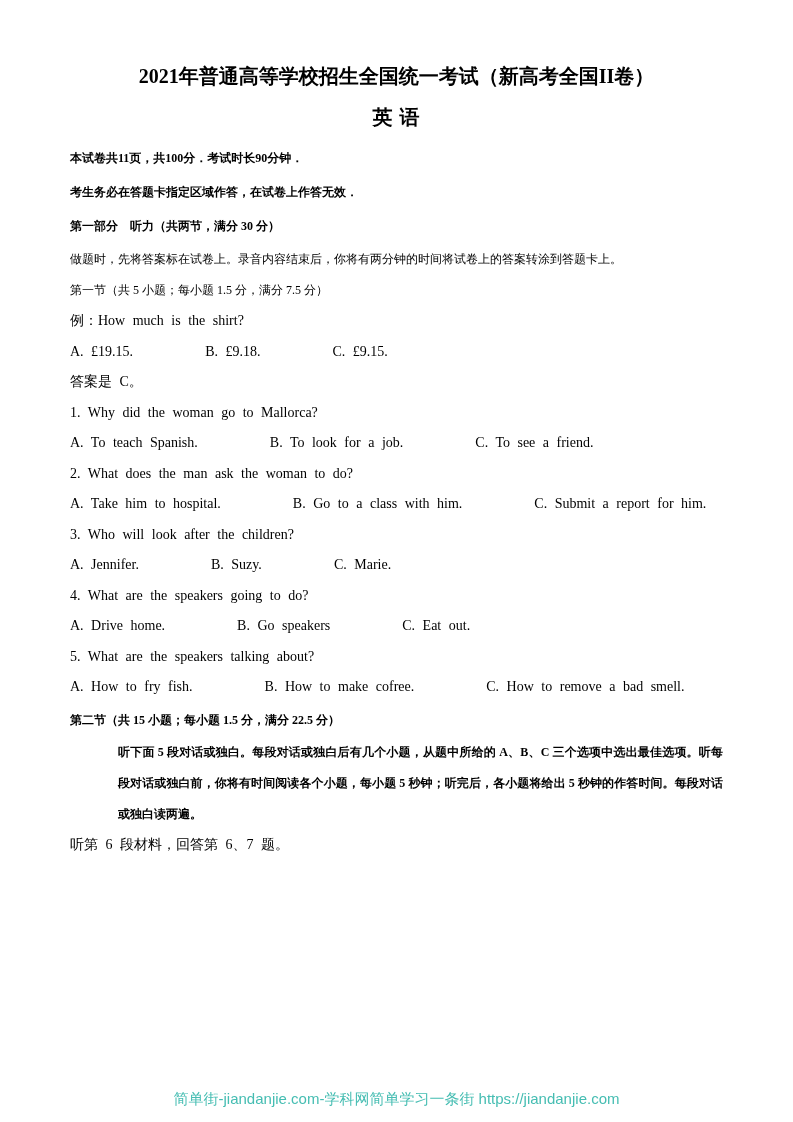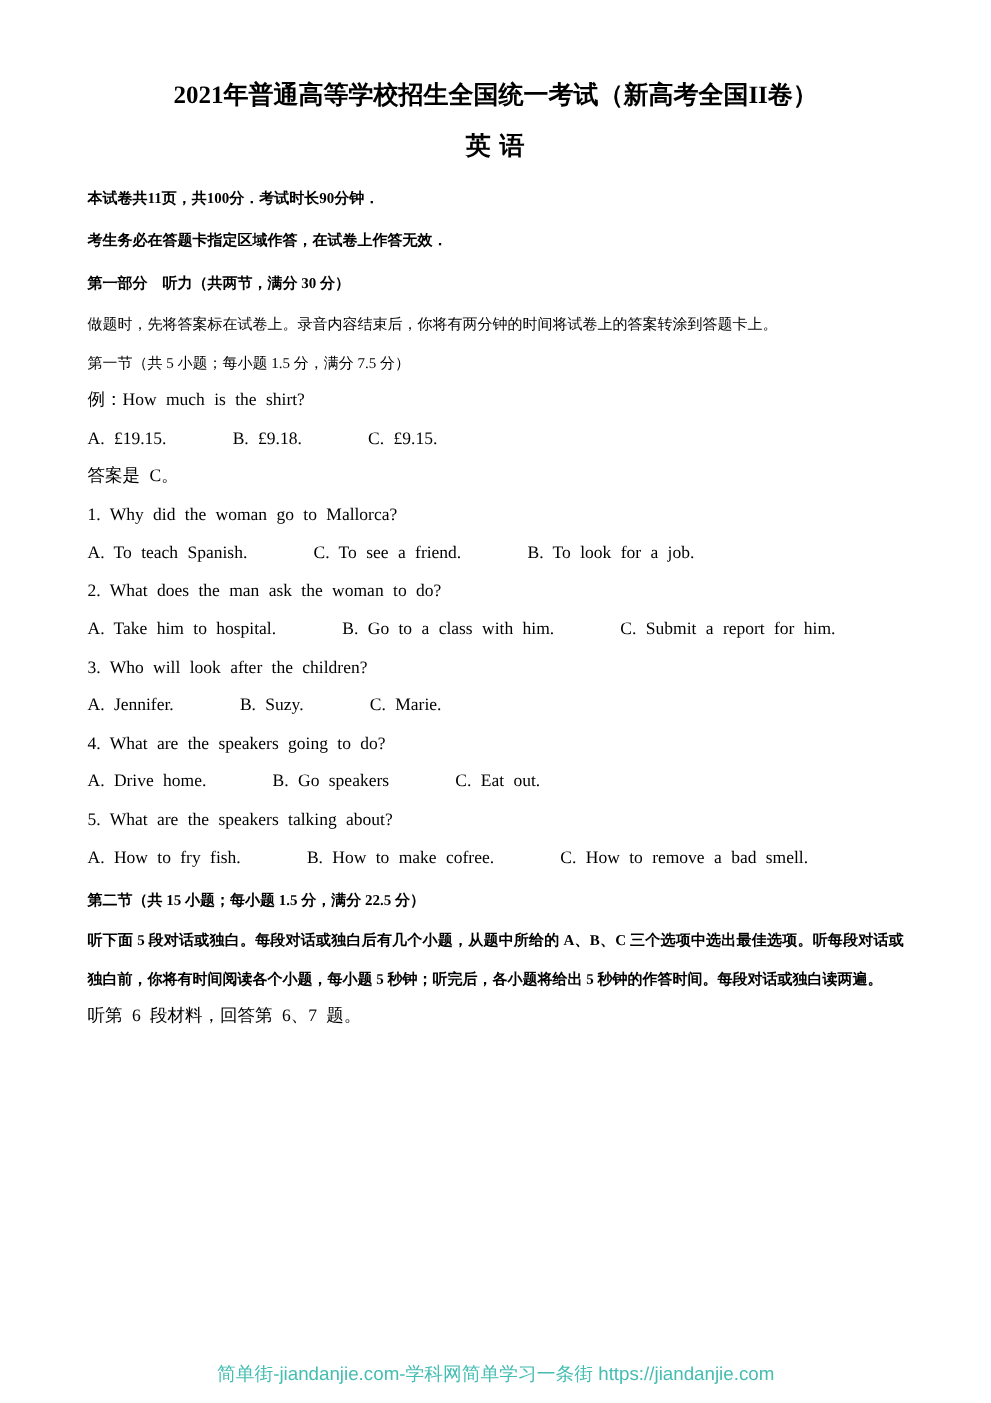--- a/index.html
+++ b/index.html
@@ -43,35 +43,36 @@
     margin: 0;
   }
   .bold {
     font-weight: bold;
     line-height: 34px;
   }
   .bold-para {
     font-weight: bold;
     line-height: 31px;
     text-align: justify;
+    margin-left: 48px;
   }
   .para {
     line-height: 30px;
     text-align: justify;
     margin: 1px 0;
   }
   .en {
     font-size: 14px;
     line-height: 30.5px;
     word-spacing: 4px;
   }
   .options {
     display: flex;
     flex-wrap: nowrap;
-    column-gap: 53px;
+    column-gap: 72px;
     font-size: 14px;
     line-height: 30.5px;
     word-spacing: 4px;
   }
   .opt {
     white-space: nowrap;
   }
   .footer {
     position: absolute;
     left: 0;
@@ -97,22 +98,22 @@
       <div class="line en">例：How much is the shirt?</div>
       <div class="line options">
         <span class="opt">A. £19.15.</span>
         <span class="opt">B. £9.18.</span>
         <span class="opt">C. £9.15.</span>
       </div>
       <div class="line en">答案是 C。</div>
       <div class="line en">1. Why did the woman go to Mallorca?</div>
       <div class="line options">
         <span class="opt">A. To teach Spanish.</span>
+        <span class="opt">B. To look for a job.</span>
         <span class="opt">C. To see a friend.</span>
-        <span class="opt">B. To look for a job.</span>
       </div>
       <div class="line en">2. What does the man ask the woman to do?</div>
       <div class="line options">
         <span class="opt">A. Take him to hospital.</span>
         <span class="opt">B. Go to a class with him.</span>
         <span class="opt">C. Submit a report for him.</span>
       </div>
       <div class="line en">3. Who will look after the children?</div>
       <div class="line options">
         <span class="opt">A. Jennifer.</span>

